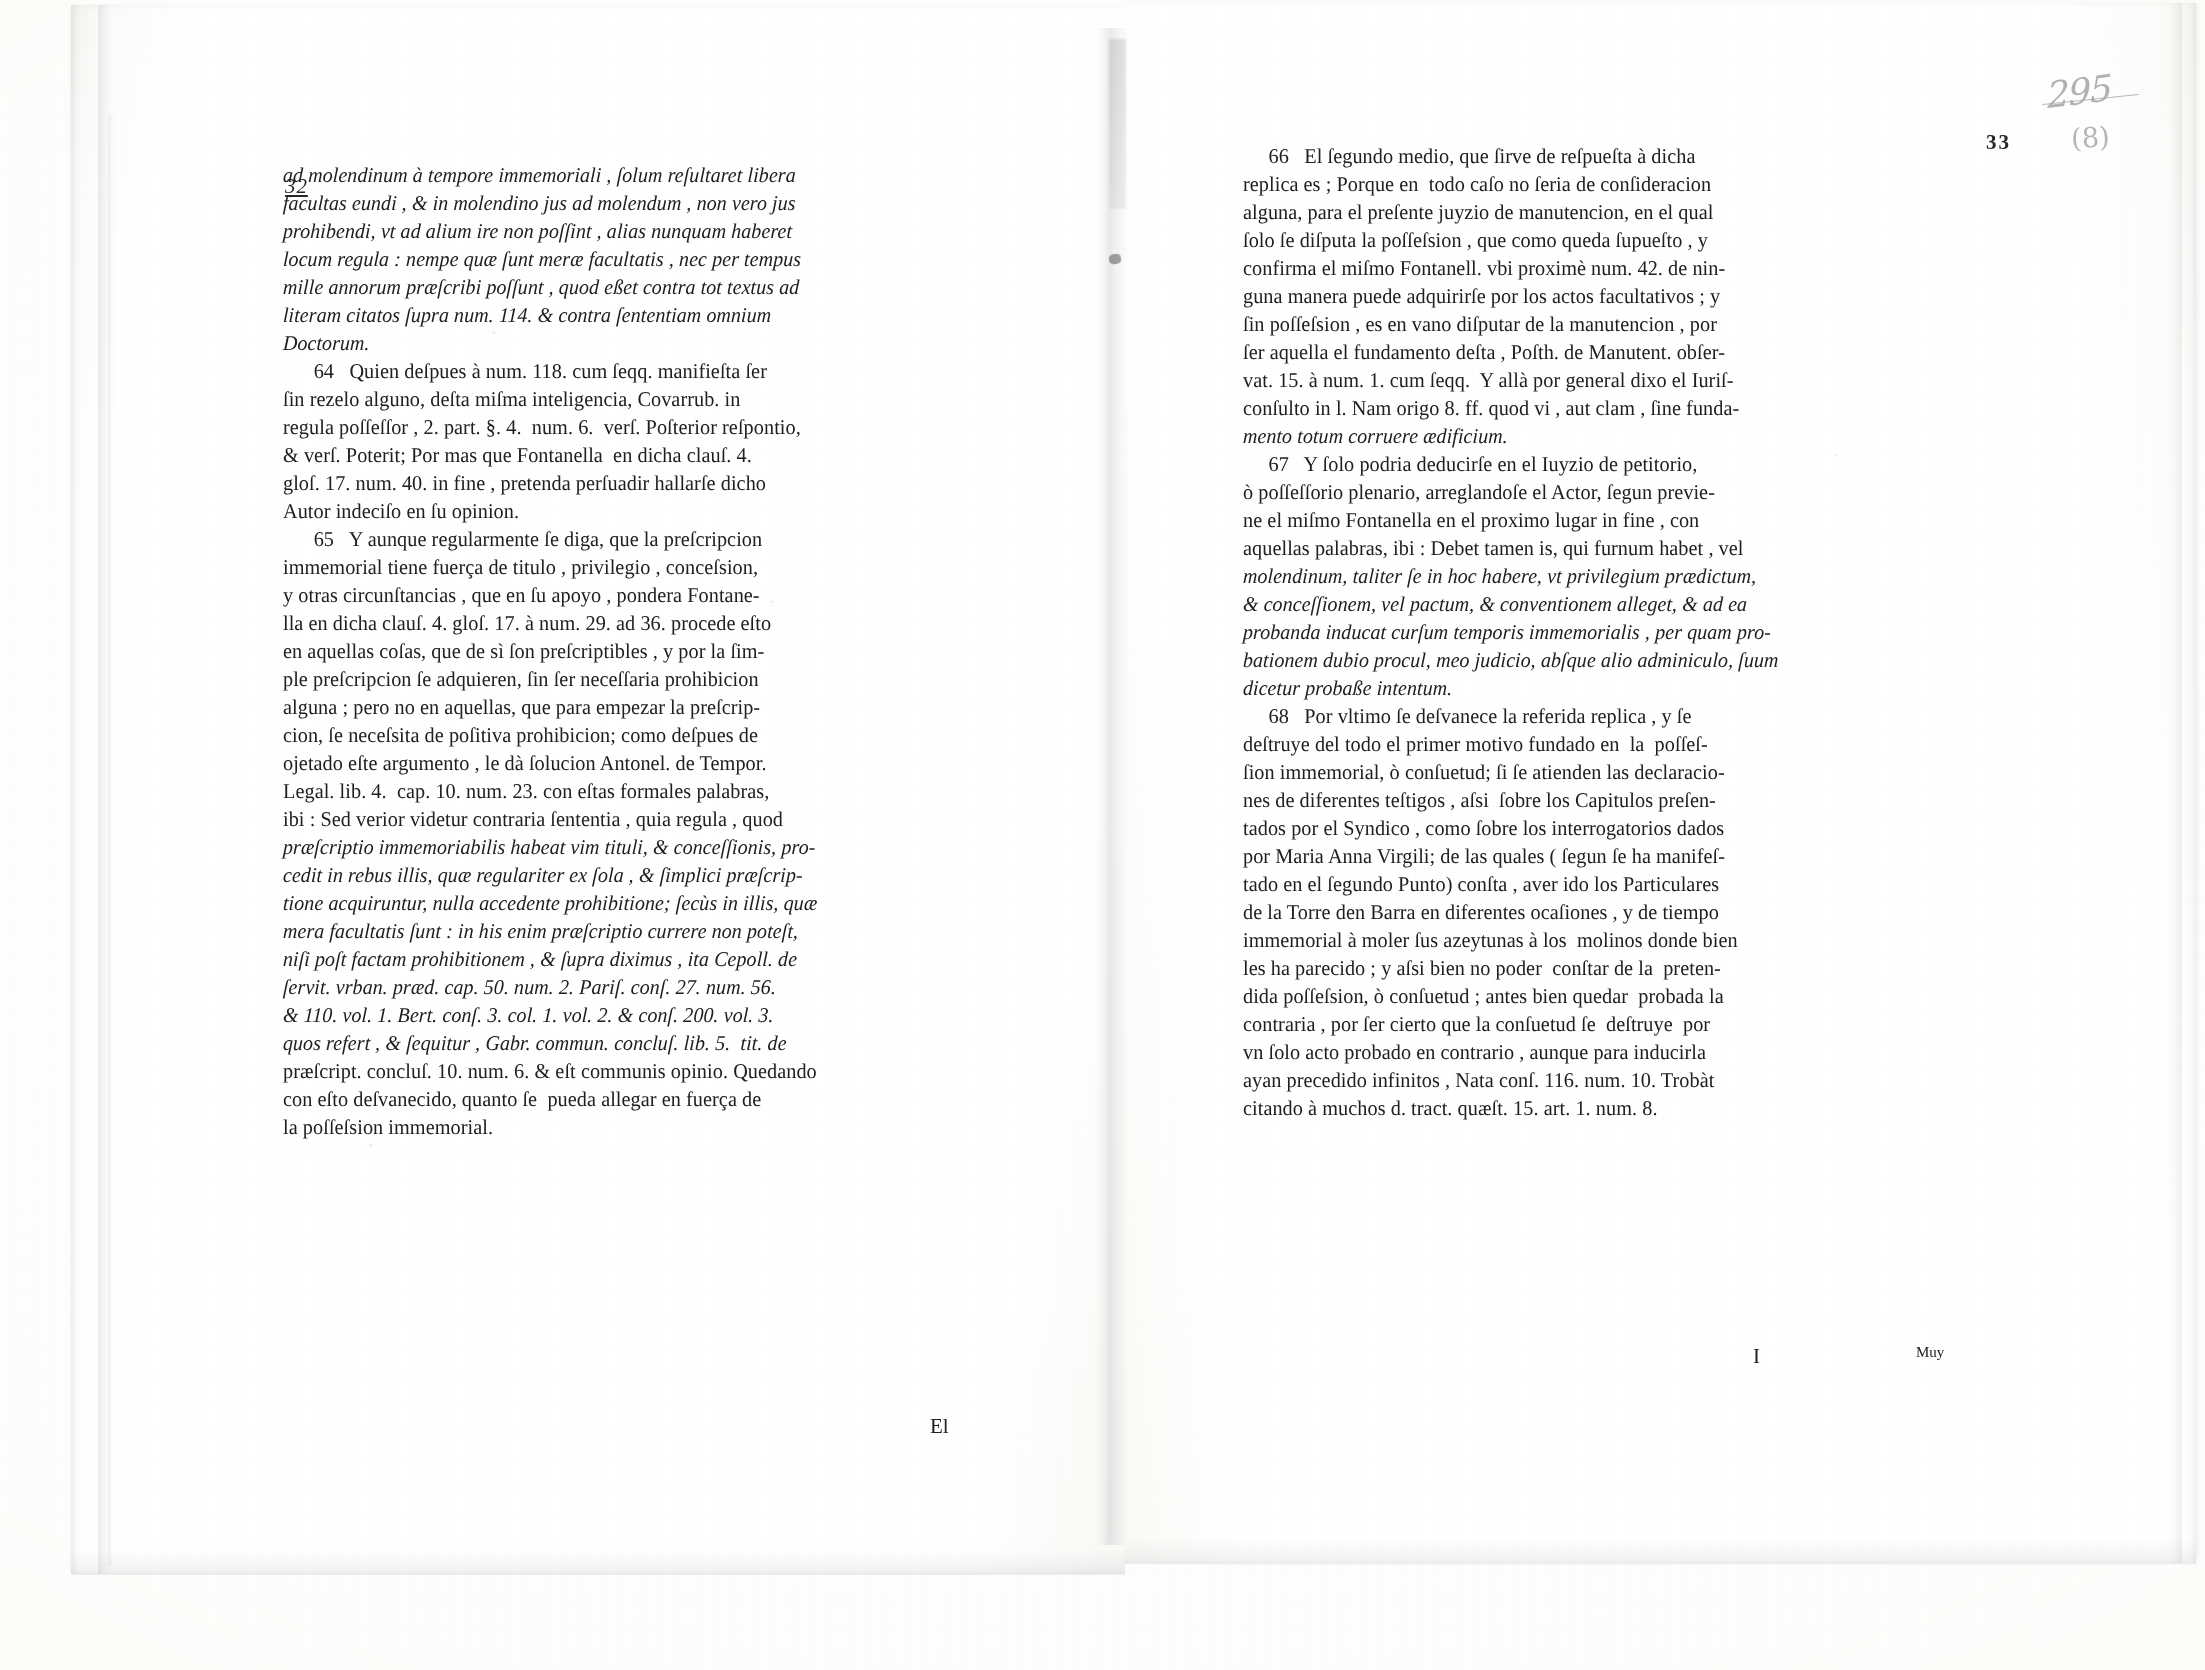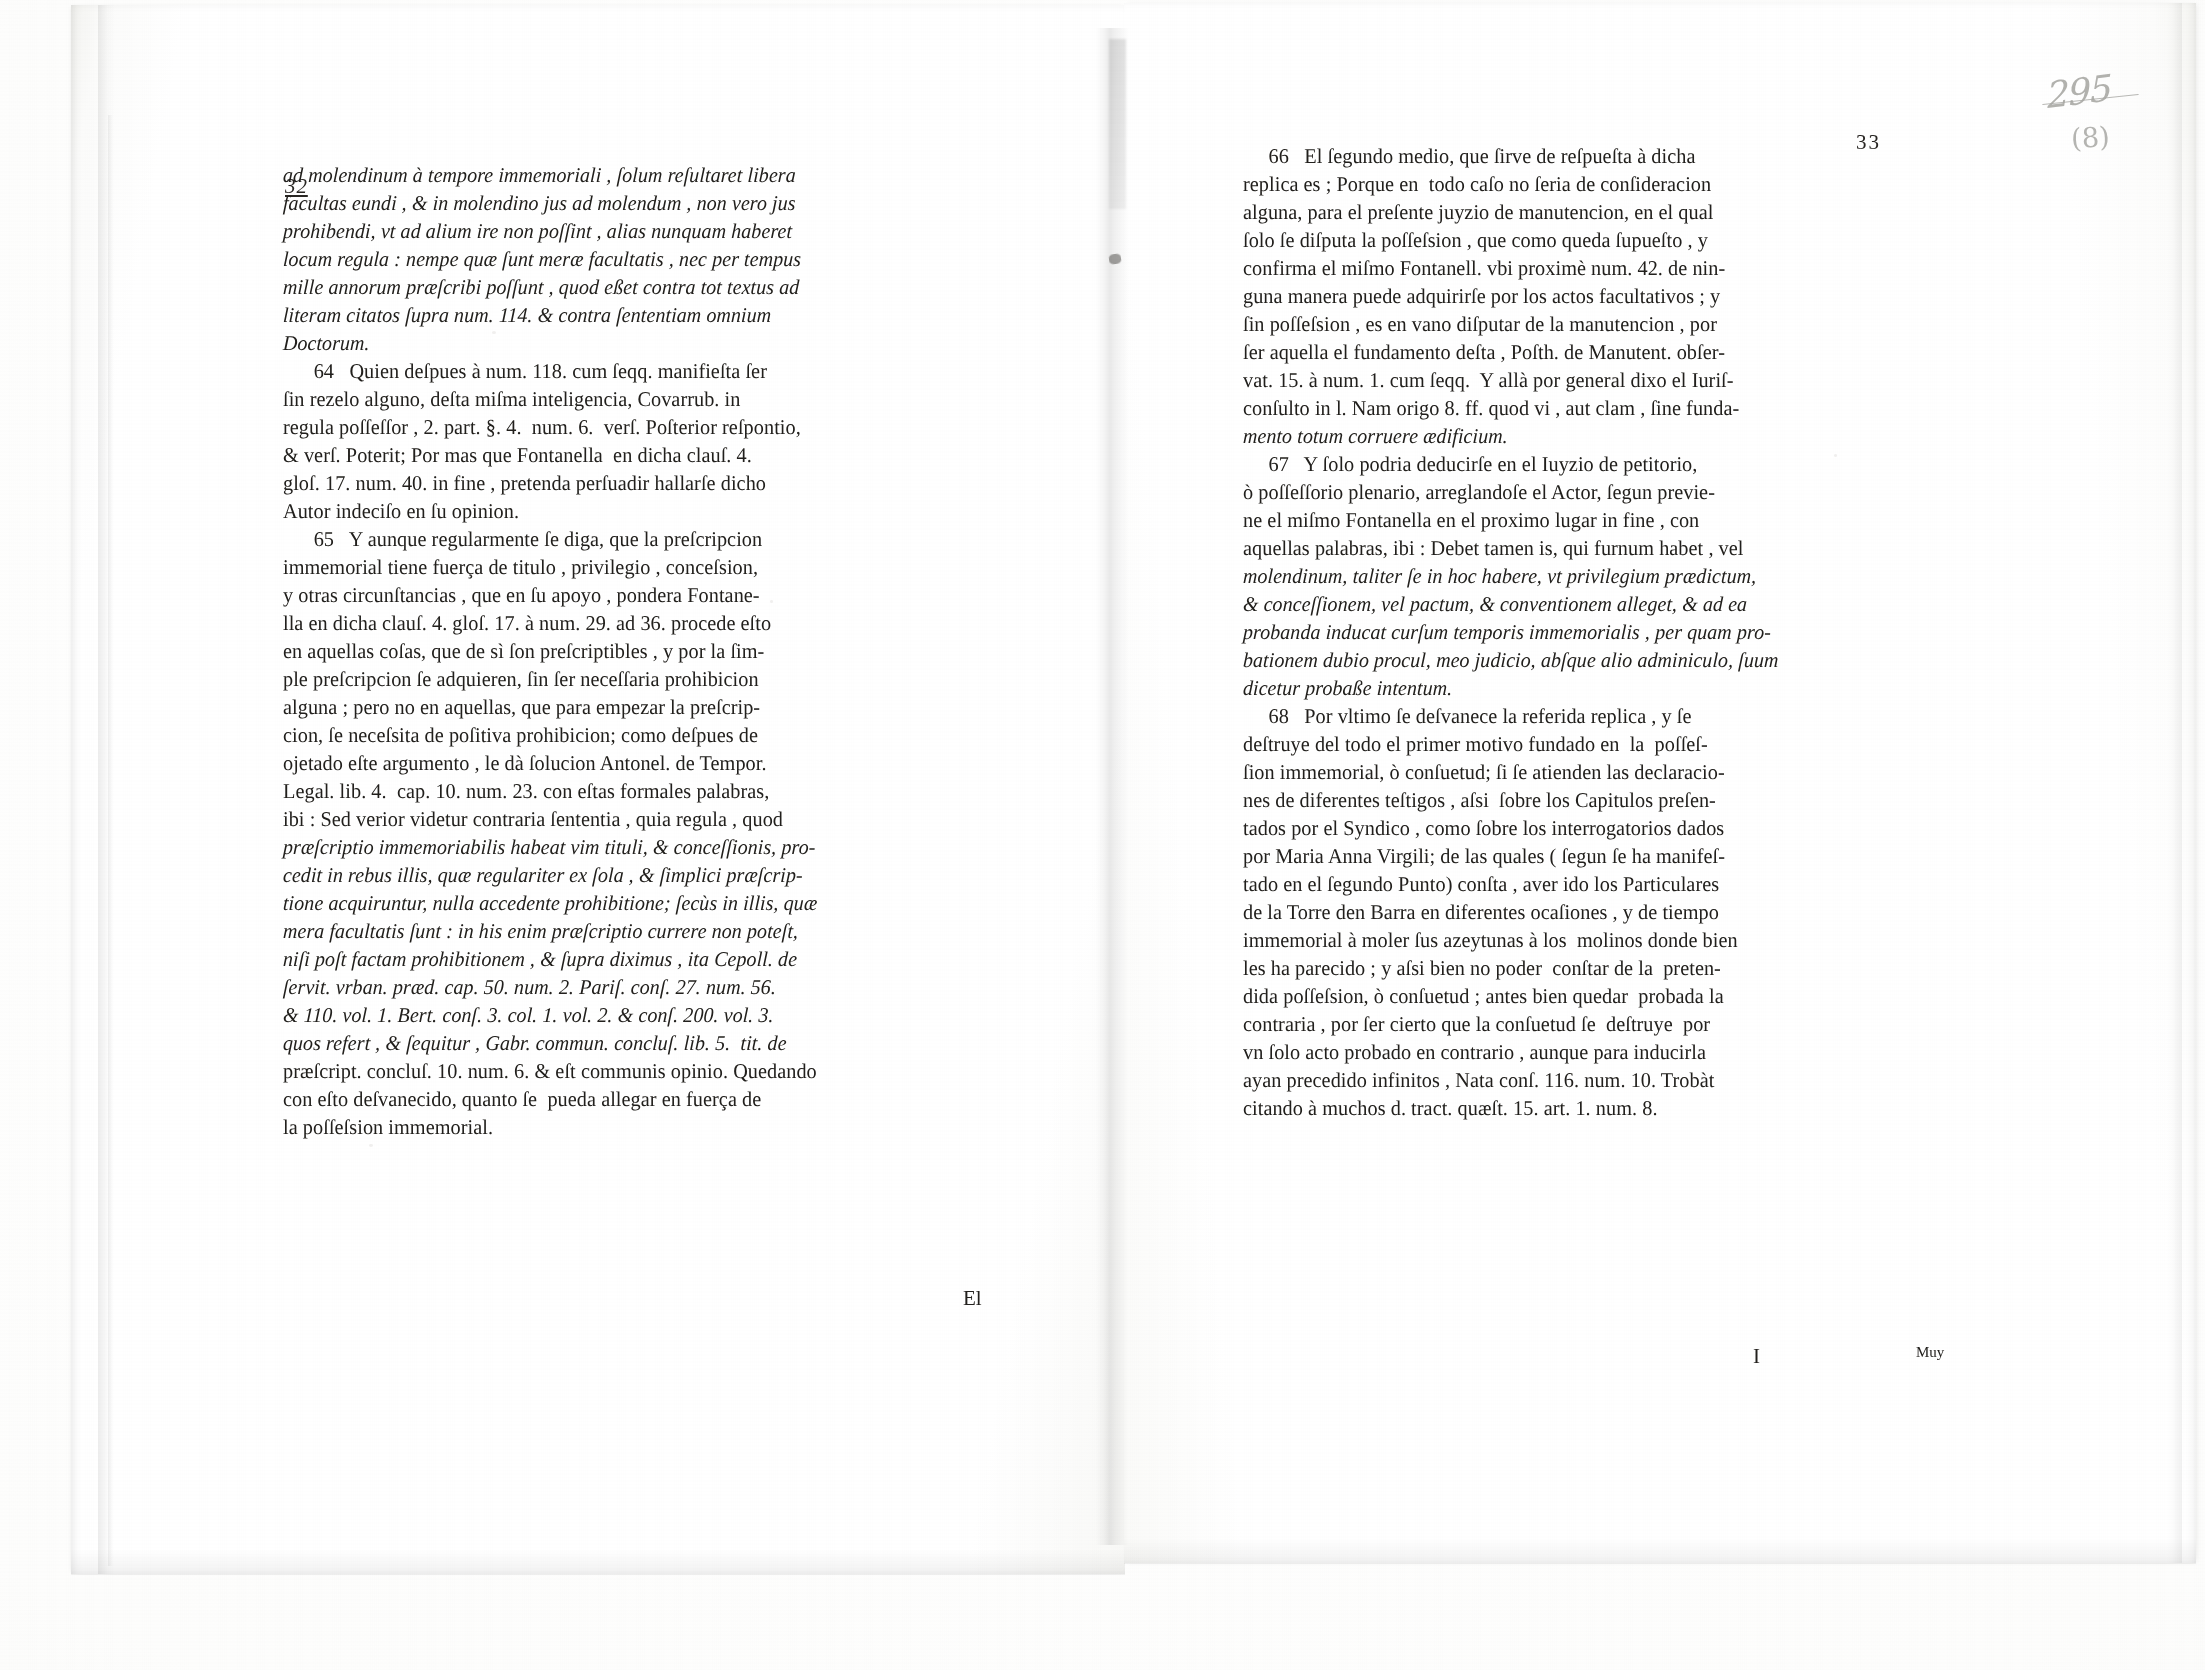--- a/index.html
+++ b/index.html
@@ -113,25 +113,25 @@
     transform:scaleX(.95) skewX(-2.5deg);transform-origin:left center;
     letter-spacing:0.1px;
   }
 
   
   .folio{
     position:absolute;color:#2a2724;font-size:21px;line-height:1;
     font-style:italic;letter-spacing:0.9px;
   }
   #folio-32{left:285px;top:176px;text-decoration:underline;}
-  #folio-33{left:1856px;top:132px;font-style:normal;letter-spacing:1.9px;}
+  #folio-33{left:1986px;top:132px;font-style:normal;letter-spacing:1.9px;font-weight:bold;}
 
   
   .catch{position:absolute;color:#23211e;font-size:21px;line-height:1;}
-  #catch-el{left:930px;top:1288px;margin-left:33px;}
+  #catch-el{left:930px;top:1416px;}
   #sig-i{left:1753px;top:1346px;font-size:21px;letter-spacing:0.5px;}
   #catch-muy{left:1916px;top:1345px;font-size:15px;}
 
   
   #pencil{
     position:absolute;left:2042px;top:71px;width:142px;height:109px;
     color:#9a9a96;
   }
   #pencil .num{
     position:absolute;left:4.7px;top:0;font-size:36px;

